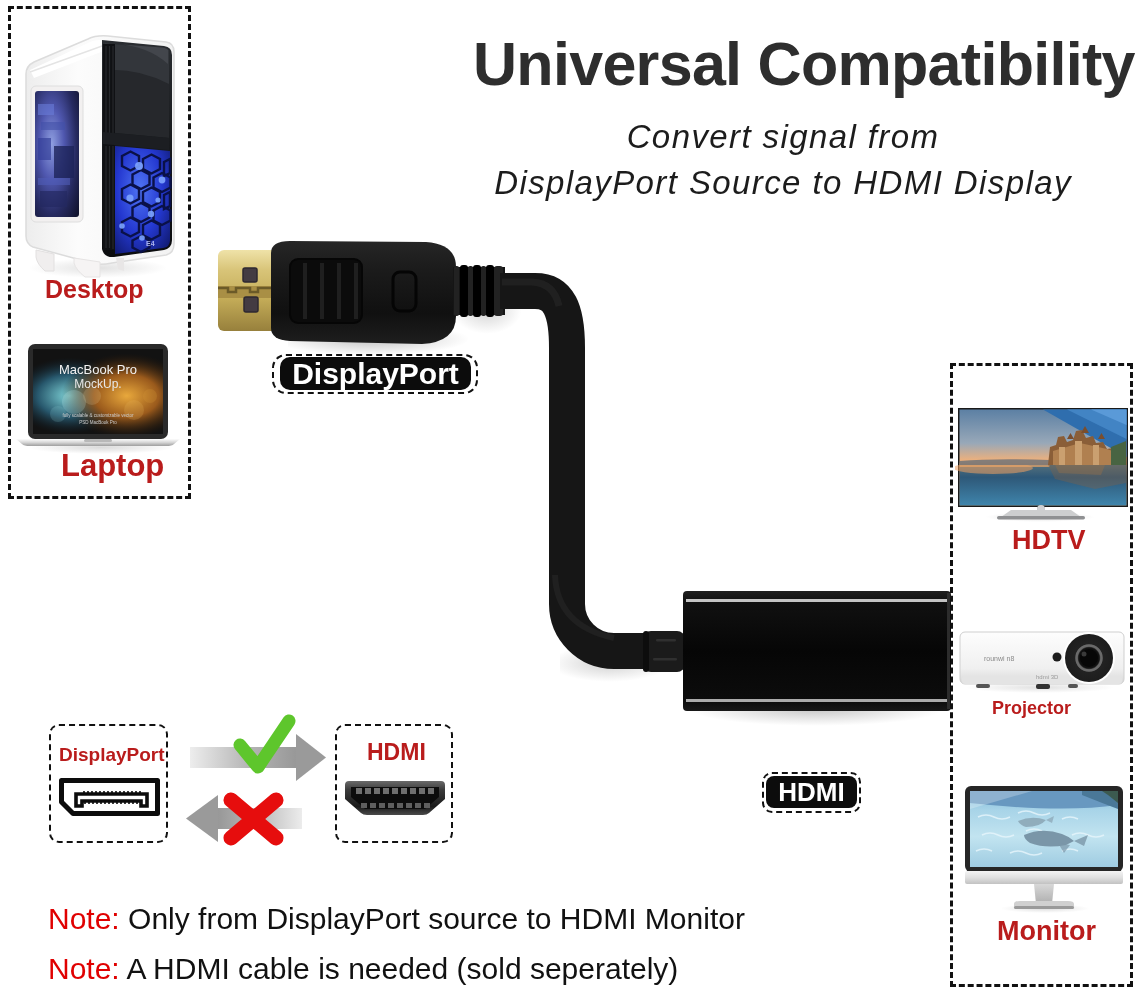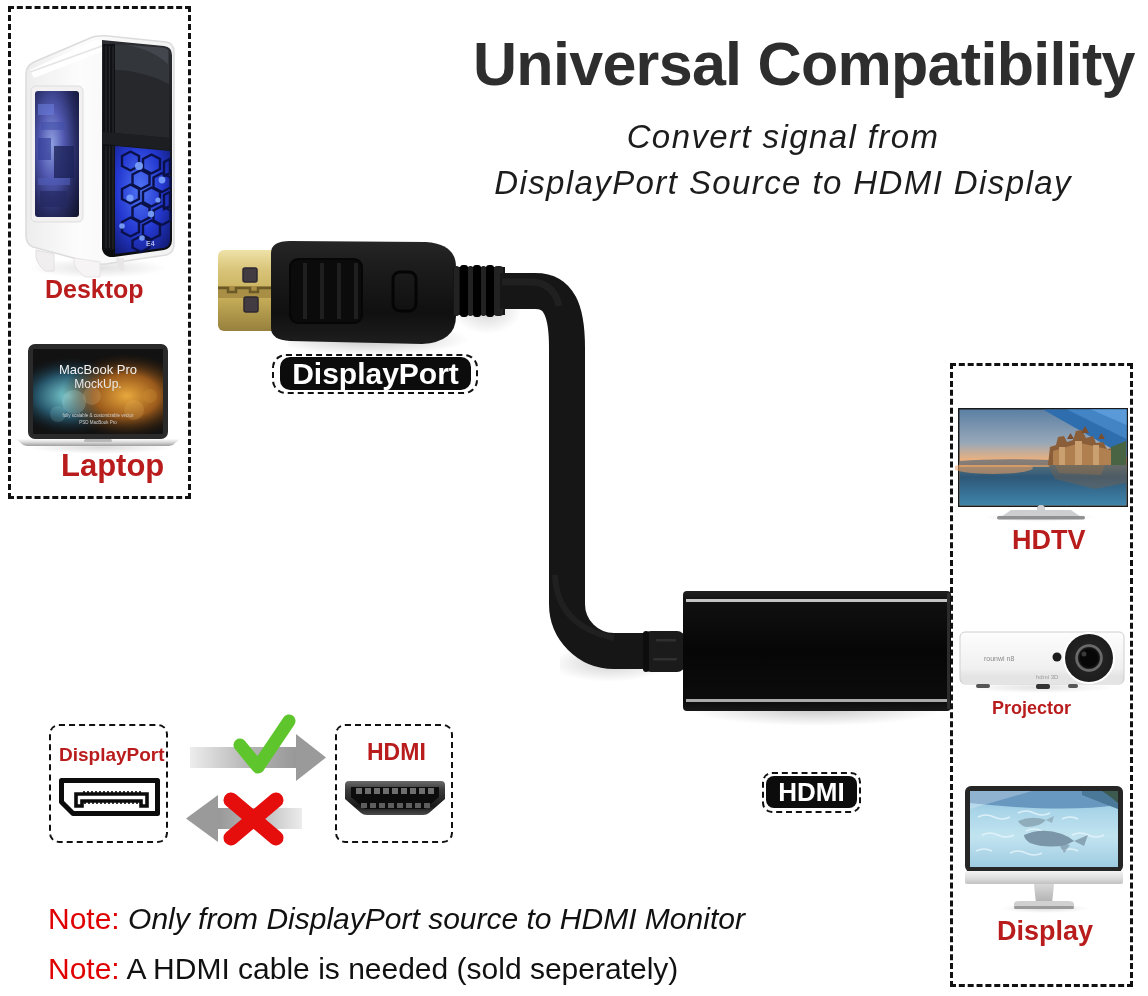--- a/index.html
+++ b/index.html
@@ -17,21 +17,21 @@
 
 <div class="abs" style="left:473px;top:34px;font-size:61px;font-weight:bold;color:#2e2e2e;letter-spacing:-0.7px;line-height:61px;white-space:nowrap;">Universal Compatibility</div>
 
 <div class="abs" style="left:488px;top:114px;width:590px;text-align:center;font-size:33px;font-style:italic;color:#1c1c1c;line-height:46px;letter-spacing:1.4px;white-space:nowrap;">Convert signal from<br>DisplayPort Source to HDMI Display</div>
 
 <div class="lbl" style="left:45px;top:277px;font-size:25px;">Desktop</div>
 <div class="lbl" style="left:61px;top:450px;font-size:31px;">Laptop</div>
 
 <div class="lbl" style="left:1012px;top:527px;font-size:27px;">HDTV</div>
 <div class="lbl" style="left:992px;top:699px;font-size:18px;">Projector</div>
-<div class="lbl" style="left:997px;top:918px;font-size:27px;">Display</div>
+<div class="lbl" style="left:997px;top:918px;font-size:27px;">Monitor</div>
 
 <div class="abs" style="left:272px;top:354px;width:202px;height:36px;border:2px dashed #111;border-radius:14px;"></div>
 <div class="abs" style="left:280px;top:357px;width:191px;height:33px;background:#0c0c0c;border-radius:10px;color:#fff;font-weight:bold;font-size:30px;text-align:center;line-height:34px;">DisplayPort</div>
 
 <div class="abs" style="left:762px;top:772px;width:95px;height:37px;border:2px dashed #111;border-radius:10px;"></div>
 <div class="abs" style="left:766px;top:776px;width:91px;height:32px;background:#0c0c0c;border-radius:8px;color:#fff;font-weight:bold;font-size:26px;text-align:center;line-height:33px;">HDMI</div>
 
 <div class="abs" style="left:49px;top:724px;width:115px;height:115px;border:2.5px dashed #111;border-radius:10px;"></div>
 <div class="abs" style="left:335px;top:724px;width:114px;height:115px;border:2.5px dashed #111;border-radius:10px;"></div>
 <div class="lbl" style="left:59px;top:745px;font-size:19px;">DisplayPort</div>
@@ -94,21 +94,21 @@
     </linearGradient>
   </defs>
   <rect x="10" y="41" width="106" height="21" fill="url(#ar1)"></rect>
   <polygon points="116,28 116,75 146,51.5" fill="#9a9a9a"></polygon>
   <rect x="38" y="102" width="84" height="21" fill="url(#ar2)"></rect>
   <polygon points="38,89 38,136 6,112.5" fill="#9a9a9a"></polygon>
   <path d="M60 39 L 78 61 L 109 15" fill="none" stroke="#5ec62c" stroke-width="13" stroke-linecap="round" stroke-linejoin="round"></path>
   <path d="M51 94 L 96 132 M96 94 L 51 132" fill="none" stroke="#e60d0d" stroke-width="15" stroke-linecap="round"></path>
 </svg>
 
-<div class="abs" style="left:48px;top:904px;font-size:30px;color:#111;white-space:nowrap;line-height:30px;"><span style="color:#e00000;">Note:</span> <span style="font-style:italic;">Only from DisplayPort source to HDMI Monitor</span></div>
+<div class="abs" style="left:48px;top:904px;font-size:30px;color:#111;white-space:nowrap;line-height:30px;"><span style="color:#e00000;">Note:</span> <span style="">Only from DisplayPort source to HDMI Monitor</span></div>
 <div class="abs" style="left:48px;top:954px;font-size:30px;color:#111;white-space:nowrap;line-height:30px;text-align:right;"><span style="color:#e00000;">Note:</span> A HDMI cable is needed (sold seperately)</div>
 
 <div class="abs" style="left:288px;top:328px;width:185px;height:28px;background:radial-gradient(ellipse at 45% 40%, rgba(60,60,60,0.30), rgba(0,0,0,0) 68%);"></div>
 <div class="abs" style="left:452px;top:300px;width:70px;height:34px;background:radial-gradient(ellipse at 50% 30%, rgba(60,60,60,0.22), rgba(0,0,0,0) 70%);"></div>
 <div class="abs" style="left:688px;top:700px;width:256px;height:26px;background:radial-gradient(ellipse at 50% 35%, rgba(70,70,70,0.30), rgba(0,0,0,0) 70%);"></div>
 <div class="abs" style="left:560px;top:648px;width:110px;height:34px;background:radial-gradient(ellipse at 45% 45%, rgba(70,70,70,0.25), rgba(0,0,0,0) 70%);"></div>
 <div class="abs" style="left:28px;top:258px;width:140px;height:20px;background:radial-gradient(ellipse at 50% 50%, rgba(90,90,90,0.18), rgba(0,0,0,0) 70%);"></div>
 <div class="abs" style="left:28px;top:441px;width:146px;height:13px;background:radial-gradient(ellipse at 50% 50%, rgba(90,90,90,0.22), rgba(0,0,0,0) 70%);"></div>
 <div class="abs" style="left:985px;top:512px;width:110px;height:10px;background:radial-gradient(ellipse at 50% 50%, rgba(90,90,90,0.2), rgba(0,0,0,0) 70%);"></div>
 <div class="abs" style="left:965px;top:682px;width:150px;height:11px;background:radial-gradient(ellipse at 50% 50%, rgba(90,90,90,0.18), rgba(0,0,0,0) 70%);"></div>

